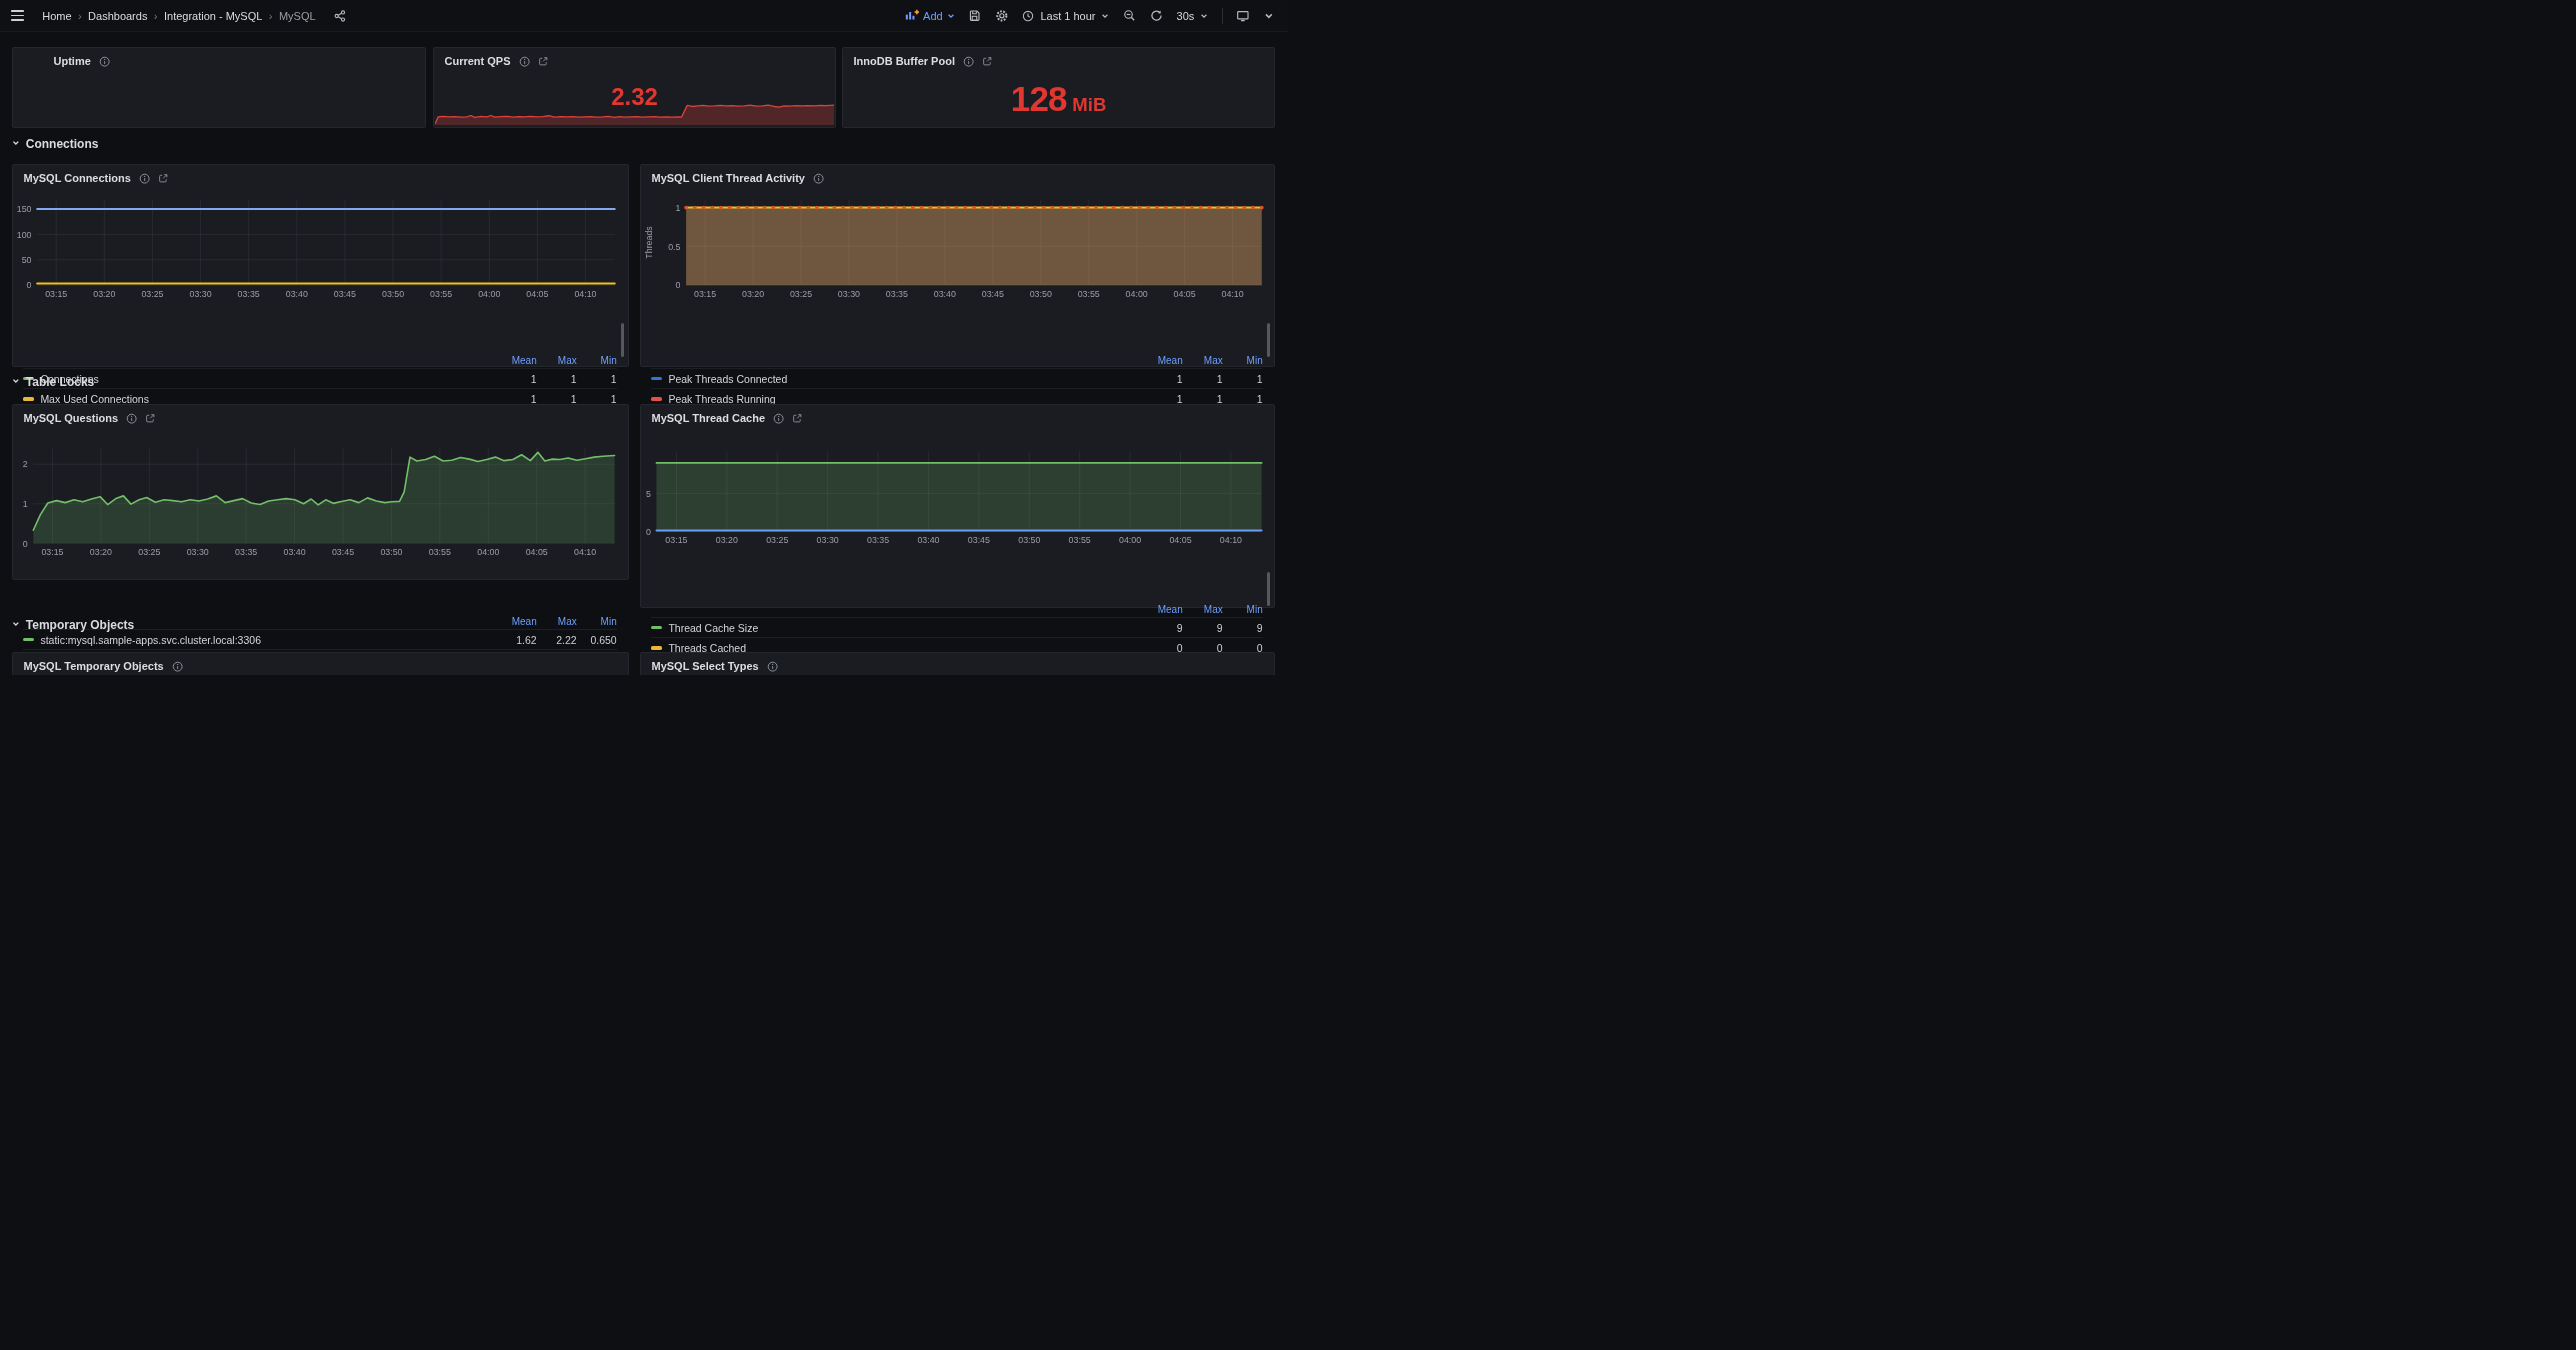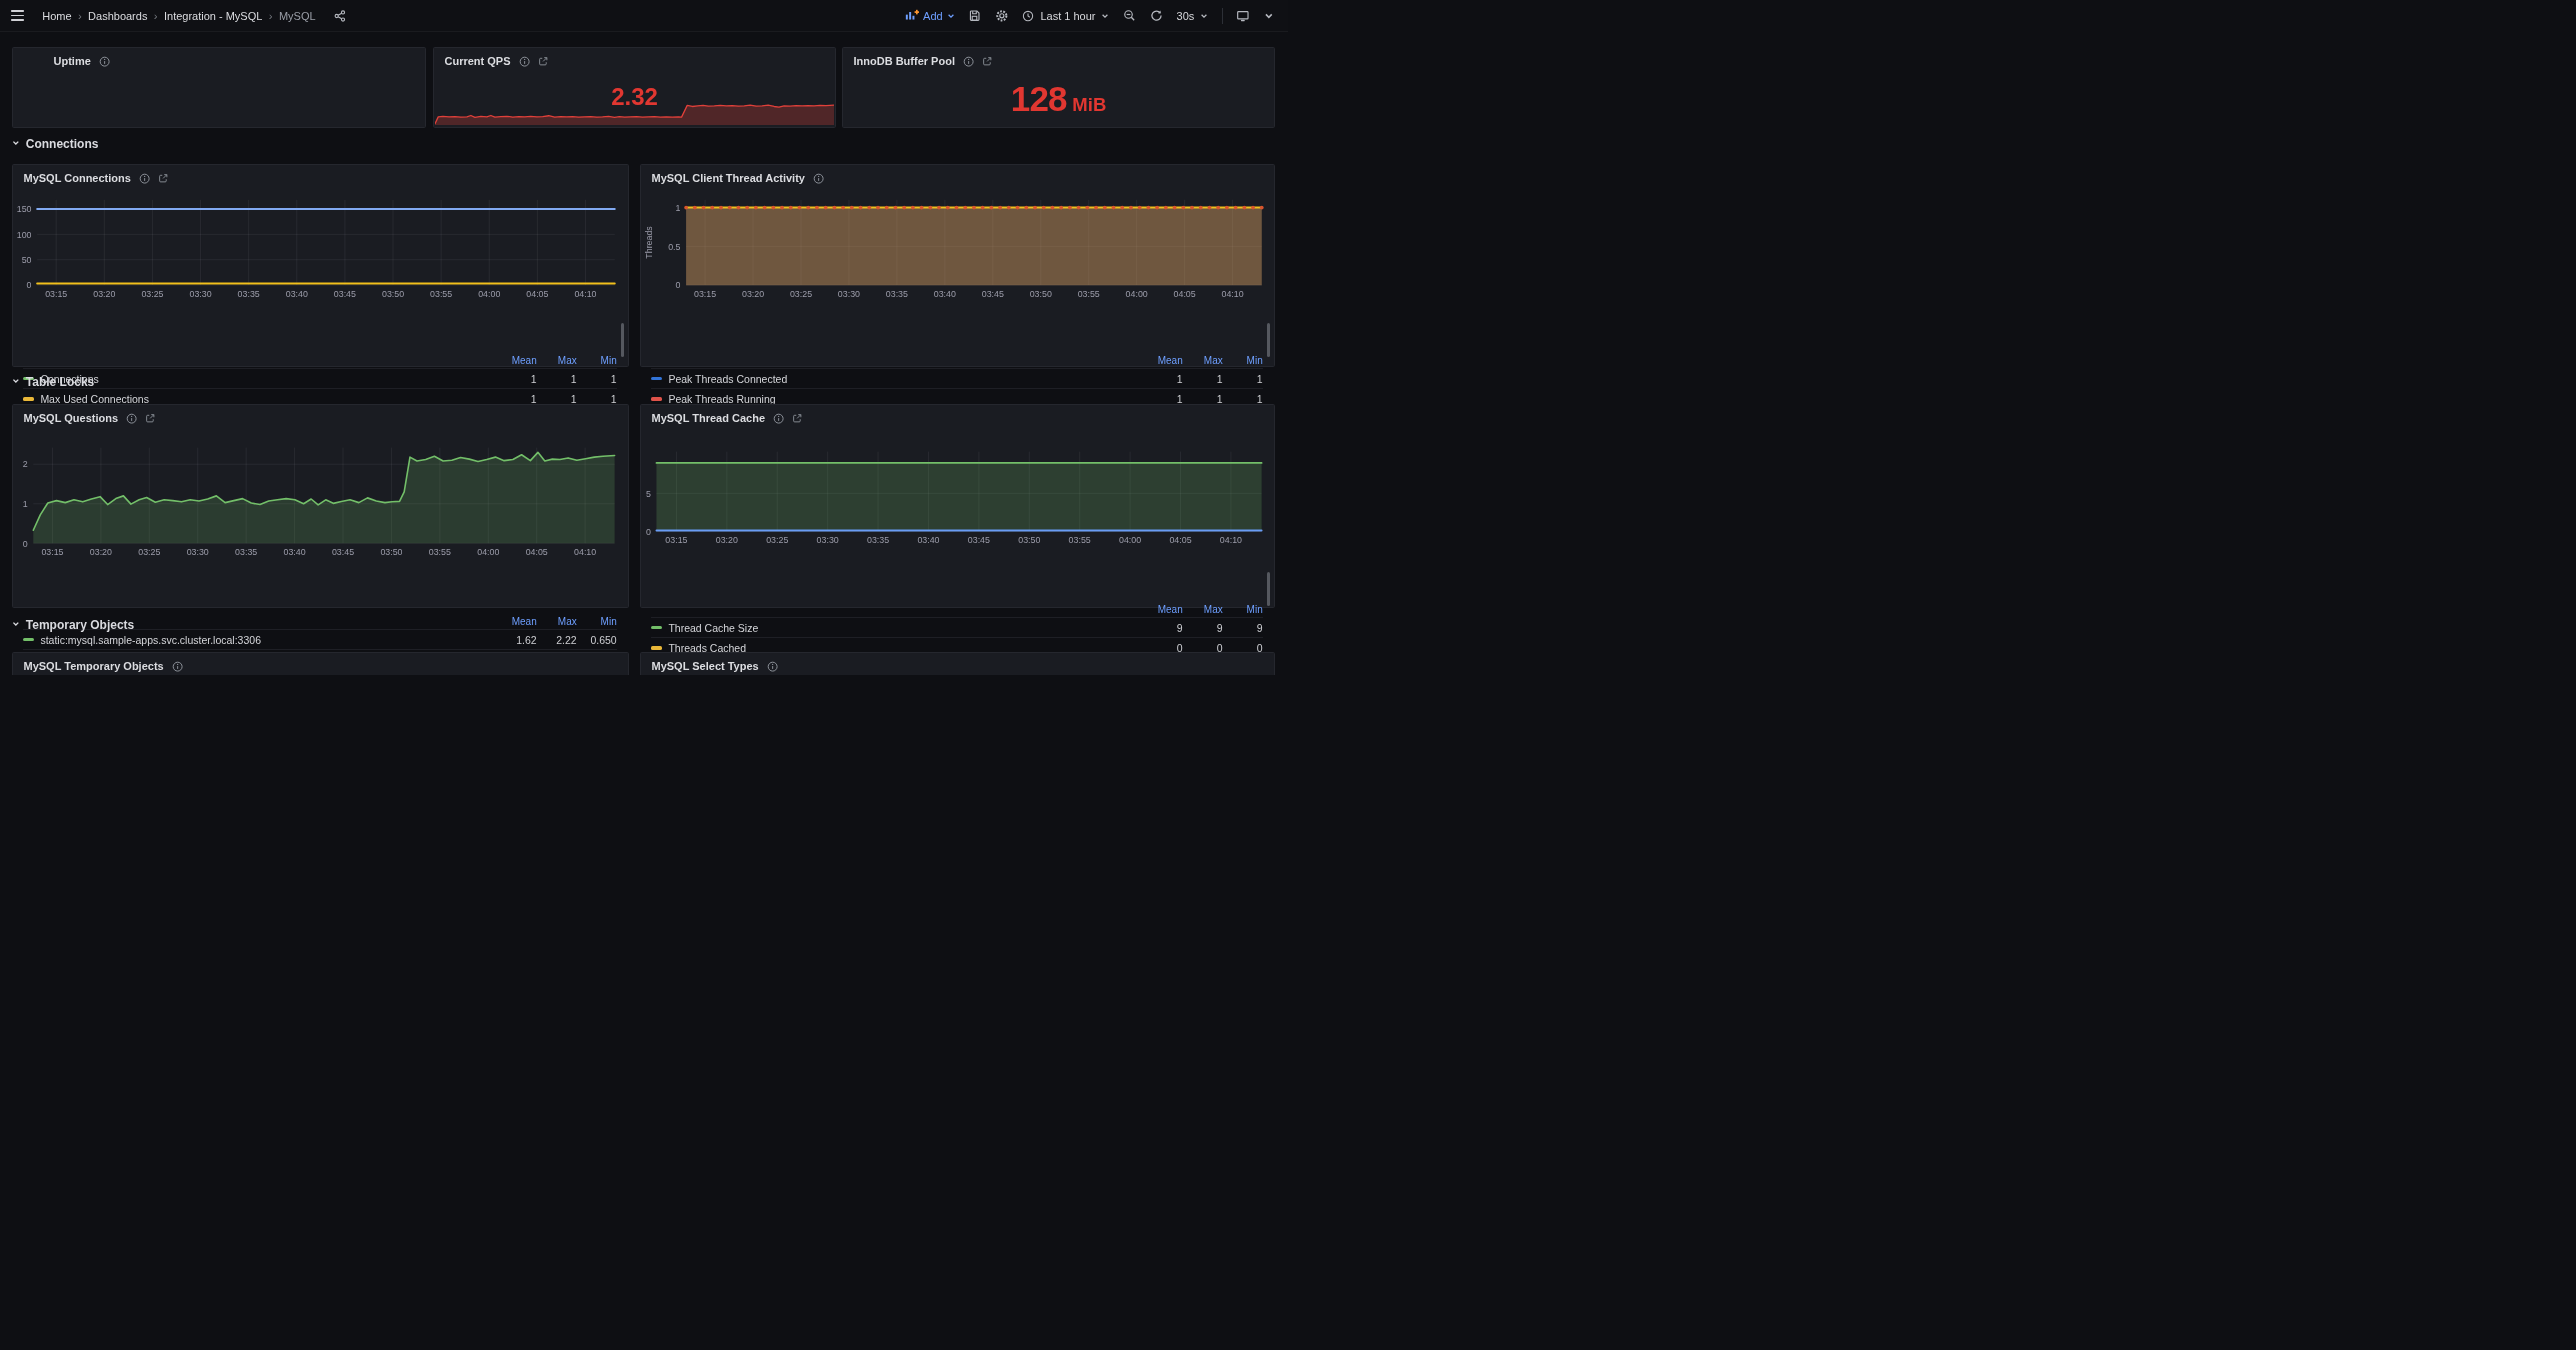--- a/index.html
+++ b/index.html
@@ -455,21 +455,21 @@
 
 <div class="section-head" style="top:375px;">
   <span>
     <svg width="9.7" height="9.7" viewBox="0 0 12 12">
         <path d="M3 4.5 6 7.5 9 4.5" fill="none" stroke="#dadbe0" stroke-width="1.7"></path>
       </svg>
   </span>
   <span>Table Locks</span>
 </div>
 
-<div class="panel" style="left:12px;top:404px;width:617px;height:204px;">
+<div class="panel" style="left:12px;top:404px;width:617px;height:176px;">
   <div class="panel-head">
     <span class="p-title">MySQL Questions</span>
     <span class="picon">
       <svg width="11.3" height="11.3" viewBox="0 0 16 16">
           <circle cx="8" cy="8" r="6.3" fill="none" stroke="currentColor" stroke-width="1.4"></circle>
           <path d="M8 7.2v4" stroke="currentColor" stroke-width="1.4"></path>
           <circle cx="8" cy="4.8" r="0.9" fill="currentColor"></circle>
         </svg>
     </span>
     <span class="picon">

